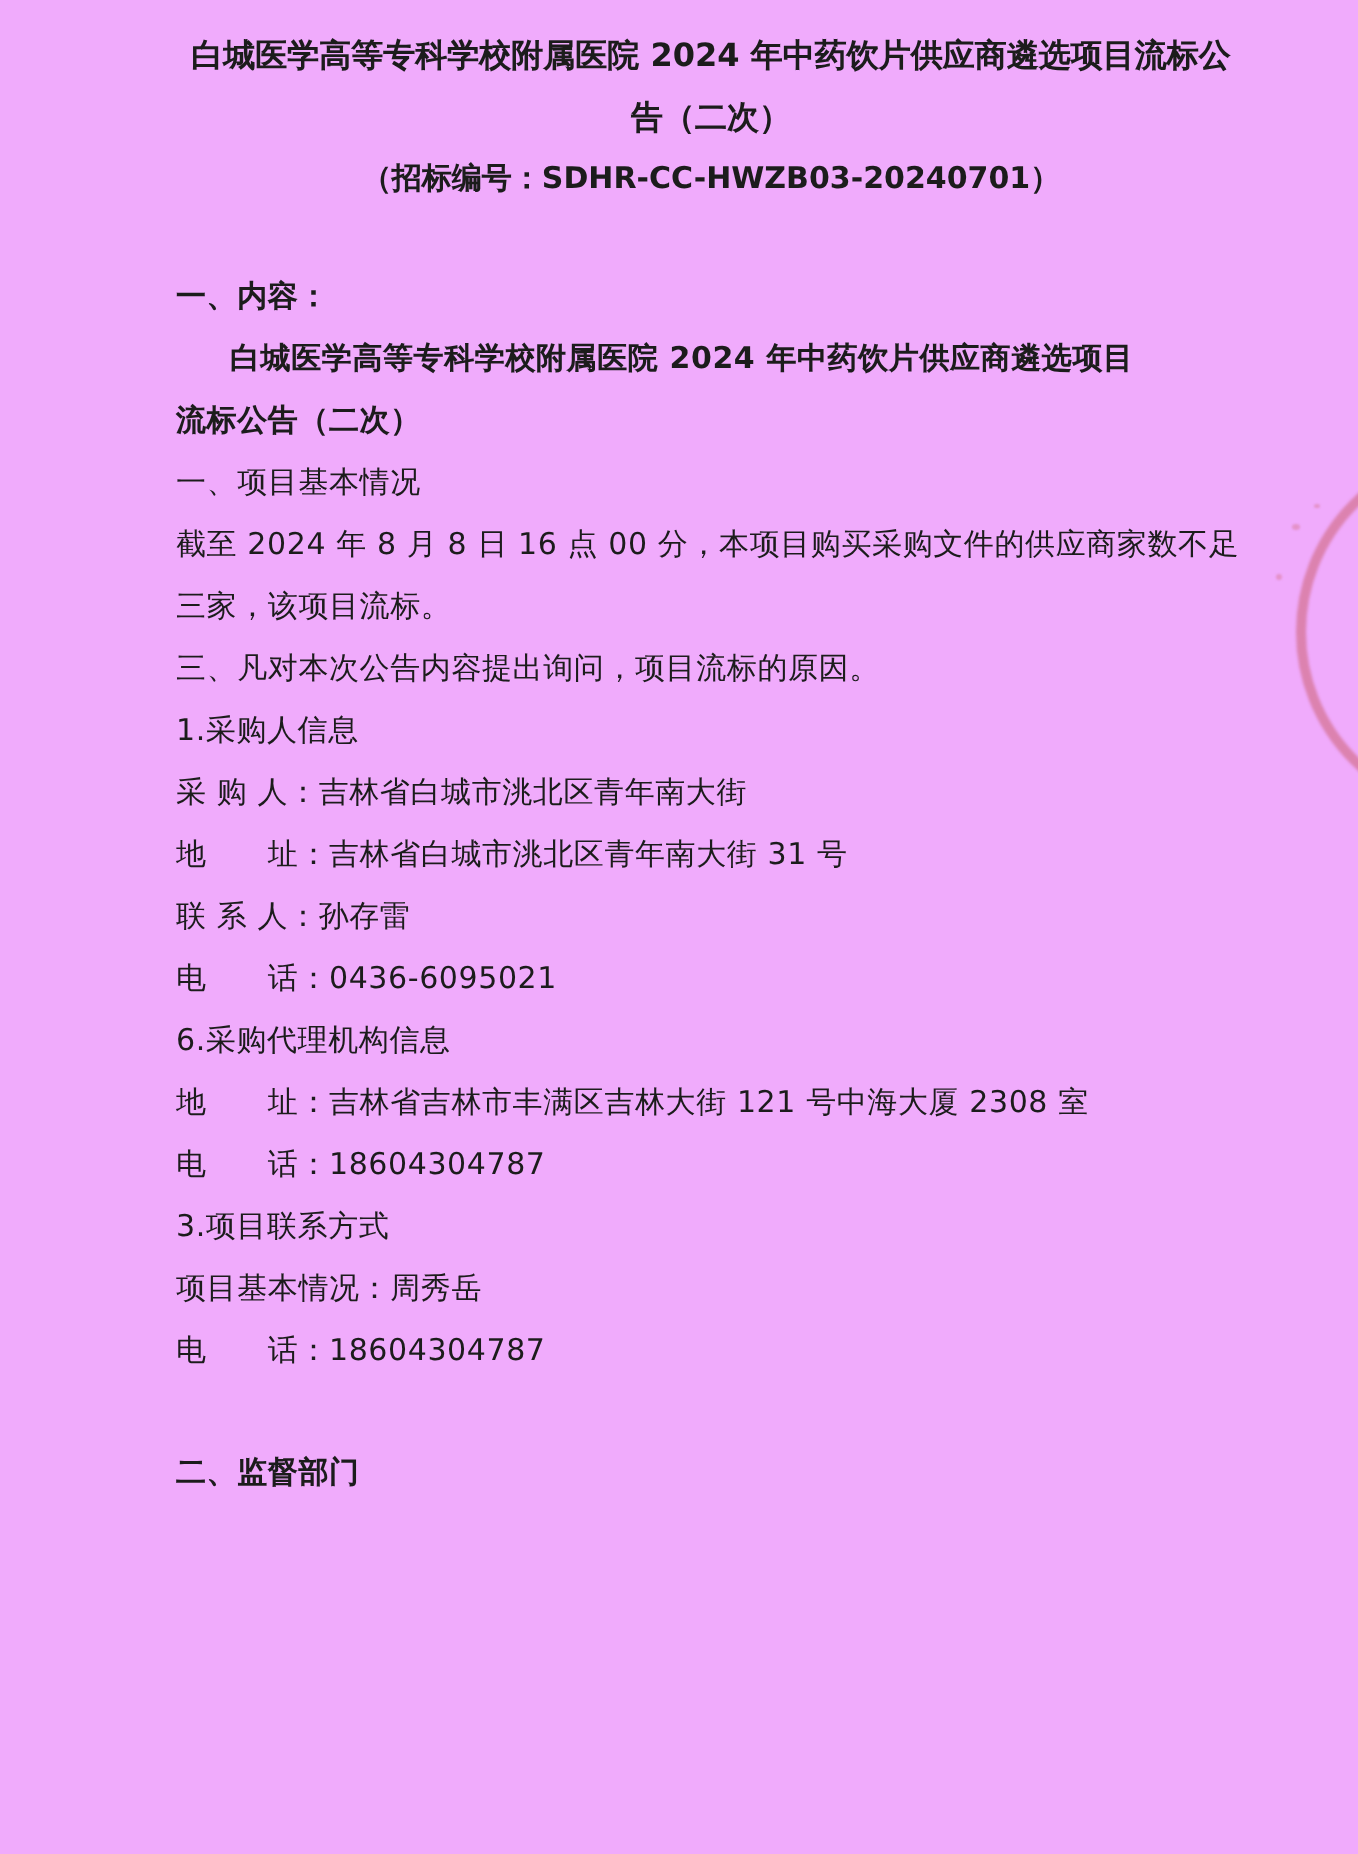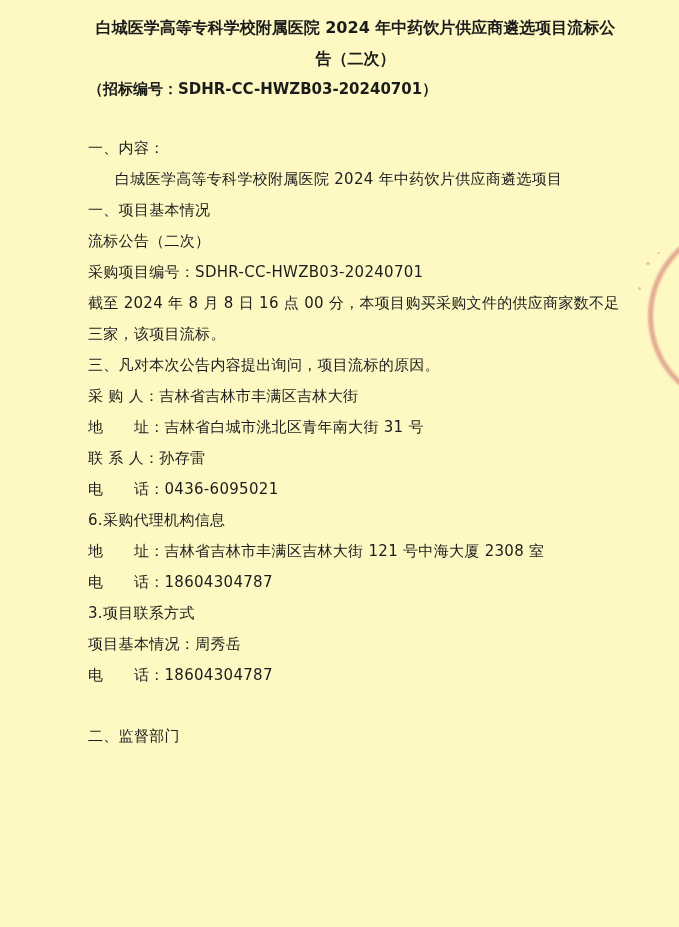--- a/index.html
+++ b/index.html
@@ -1,48 +1,49 @@
 <!DOCTYPE html>
 <html><head>
 <meta charset="utf-8">
 <style>
   html, body { margin: 0; padding: 0; background: #e8e8e8; }
   .page {
     position: relative;
     width: 679px;
     height: 927px;
     margin: 0 auto;
-    background: #fef9c3;
+    background: #f0abfc;
     overflow: hidden;
     font-family: "DejaVu Sans", "Liberation Sans", sans-serif;
     color: #1c1c1c;
   }
   .content {
     padding: 12px 56px 0 88px;
   }
   .doc-title {
     font-size: 16px;
     font-weight: 700;
     text-align: center;
     line-height: 31px;
     margin: 0;
   }
   .subtitle {
     font-size: 15px;
     font-weight: 700;
+    text-align: center;
     line-height: 31px;
     margin: 0;
   }
   .para {
     font-size: 15px;
     line-height: 31px;
     margin: 0;
     letter-spacing: 0.3px;
   }
-  .bold { font-weight: 400; }
+  .bold { font-weight: 700; }
   .indent { text-indent: 1.8em; }
   .gap-top { margin-top: 28px; }
   .gap-top-lg { margin-top: 30px; }
   
   .seal-ring {
     position: absolute;
     top: 223px;
     left: 648px;
     width: 176px;
     height: 176px;
@@ -66,26 +67,26 @@
 <body>
 
 <div class="page">
   <div class="content">
 
     <h1 class="doc-title">白城医学高等专科学校附属医院 2024 年中药饮片供应商遴选项目流标公告（二次）</h1>
     <div class="subtitle">（招标编号：SDHR-CC-HWZB03-20240701）</div>
 
     <p class="para bold gap-top">一、内容：</p>
     <p class="para bold indent">白城医学高等专科学校附属医院 2024 年中药饮片供应商遴选项目</p>
+    <p class="para bold">流标公告（二次）</p>
     <p class="para">一、项目基本情况</p>
-    <p class="para bold">流标公告（二次）</p>
-    <p class="para">采购项目编号：SDHR-CC-HWZB03-20240701</p>
     <p class="para">截至 2024 年 8 月 8 日 16 点 00 分，本项目购买采购文件的供应商家数不足三家，该项目流标。</p>
     <p class="para">三、凡对本次公告内容提出询问，项目流标的原因。</p>
-    <p class="para">采 购 人：吉林省吉林市丰满区吉林大街</p>
+    <p class="para">1.采购人信息</p>
+    <p class="para">采 购 人：吉林省白城市洮北区青年南大街</p>
     <p class="para">地　　址：吉林省白城市洮北区青年南大街 31 号</p>
     <p class="para">联 系 人：孙存雷</p>
     <p class="para">电　　话：0436-6095021</p>
     <p class="para">6.采购代理机构信息</p>
     <p class="para">地　　址：吉林省吉林市丰满区吉林大街 121 号中海大厦 2308 室</p>
     <p class="para">电　　话：18604304787</p>
     <p class="para">3.项目联系方式</p>
     <p class="para">项目基本情况：周秀岳</p>
     <p class="para">电　　话：18604304787</p>
     <p class="para bold gap-top-lg">二、监督部门</p>

